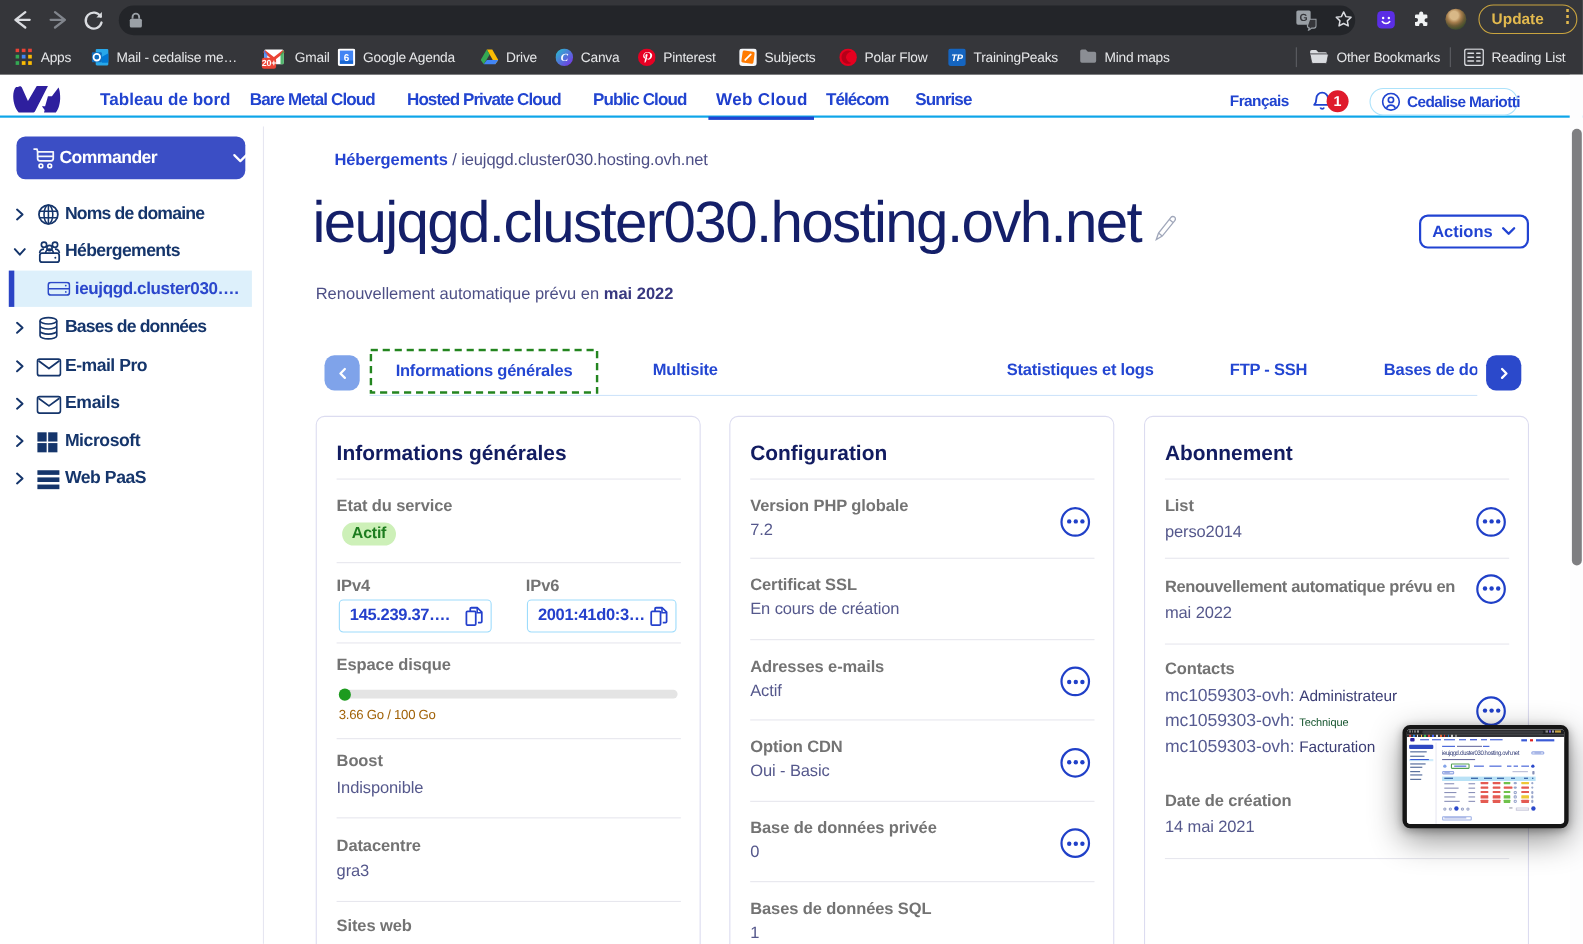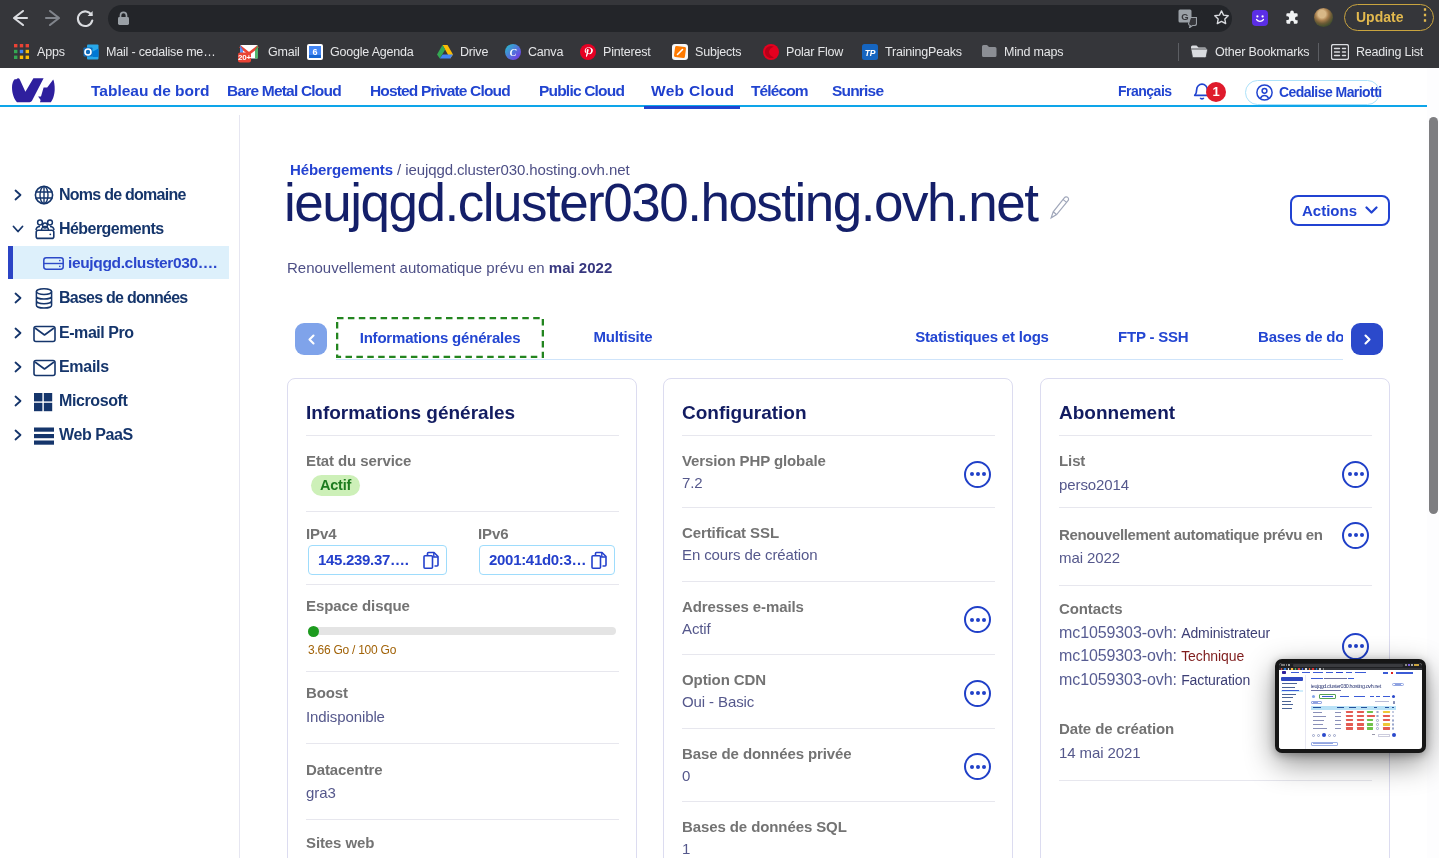--- a/index.html
+++ b/index.html
@@ -36,21 +36,21 @@
 .sitem { position:absolute; left:0; width:240px; height:30px; color:#15356b; font-weight:700;
   font-size:16px; letter-spacing:-0.2px; }
 .sitem .chev { position:absolute; left:12px; top:50%; margin-top:-6px; }
 .sitem .micon { position:absolute; left:33px; top:50%; margin-top:-11px; }
 .sitem .txt { position:absolute; left:59px; top:50%; transform:translateY(-50%); }
 #subitem { position:absolute; left:8px; top:131px; width:221px; height:33px; background:#ddf0fb; }
 #subbar { position:absolute; left:8px; top:131px; width:5px; height:33px; background:#2b44c5; }
 
 
 #main { position:absolute; left:240px; top:115px; width:1187px; height:743px; background:#fff; }
-#crumb { position:absolute; left:50px; top:22px; font-size:15px; color:#4d4f86; letter-spacing:-0.1px;margin-top:24px;}
+#crumb { position:absolute; left:64px; top:22px; font-size:15px; color:#4d4f86; letter-spacing:-0.1px;}
 #crumb b { color:#2443d1; font-weight:700; }
 #h1 { position:absolute; left:44px; top:57px; font-size:53px; color:#141f69; letter-spacing:-1.5px;
   white-space:nowrap; font-weight:400; }
 #actions { position:absolute; left:1050px; top:80px; width:100px; height:31px;
   border:2px solid #2143d2; border-radius:8px; color:#2143d2; font-weight:700; font-size:15px;
   display:flex; align-items:center; justify-content:center; gap:8px; }
 #renew { position:absolute; left:47px; top:144px; font-size:15px; color:#4d4f86; }
 #renew b { color:#37377f; }
 
 
@@ -228,20 +228,31 @@
       <circle cx="8.5" cy="8.5" r="7.6" fill="none" stroke="#2144d0" stroke-width="1.5"></circle>
       <circle cx="8.5" cy="6.8" r="2.4" fill="none" stroke="#2144d0" stroke-width="1.5"></circle>
       <path d="M4.6 14.1 a4.3 4.3 0 0 1 7.8 0" fill="none" stroke="#2144d0" stroke-width="1.5"></path>
     </svg>
   <div class="abs" style="left:1279px;top:12px;height:25px;line-height:25px;color:#2144d0;font-weight:700;font-size:14px;letter-spacing:-0.55px">Cedalise Mariotti</div>
 </div>
 
 <div id="sidebar">
   <div id="subitem"></div>
   <div id="subbar"></div>
+  <div id="cmdbtn">
+    <svg class="abs" style="left:14px;top:9px" width="23" height="22" viewBox="0 0 23 22">
+        <path d="M2 2.5 h2.6 l0.6 2.5 M5.2 5 h14.2 v6.2 a2 2 0 0 1 -2 2 H7.2 a2 2 0 0 1 -2 -2 Z M5.2 9.2 h14.2" fill="none" stroke="#fff" stroke-width="1.6" stroke-linejoin="round" stroke-linecap="round" opacity="0.95"></path>
+        <circle cx="8.2" cy="17.8" r="1.7" fill="none" stroke="#fff" stroke-width="1.5"></circle>
+        <circle cx="16.2" cy="17.8" r="1.7" fill="none" stroke="#fff" stroke-width="1.5"></circle>
+      </svg>
+    <span class="abs" style="left:39px;top:0;height:39px;line-height:39px;letter-spacing:-0.5px">Commander</span>
+    <svg class="abs" style="left:196px;top:15px" width="15" height="10" viewBox="0 0 15 10">
+        <path d="M2 2 L7.5 7.5 L13 2" stroke="#fff" stroke-width="2" fill="none" stroke-linecap="round" stroke-linejoin="round"></path>
+      </svg>
+  </div>
   <div class="sitem" style="top:65px">
     <svg class="chev" width="12" height="12" viewBox="0 0 12 12">
         <path d="M3.5 1.5 L8.5 6 L3.5 10.5" stroke="#15356b" stroke-width="1.8" fill="none" stroke-linecap="round" stroke-linejoin="round"></path>
       </svg>
     <svg class="micon" width="22" height="22" viewBox="0 0 22 22">
         <circle cx="11" cy="11" r="8.6" fill="none" stroke="#15356b" stroke-width="1.6"></circle>
         <ellipse cx="11" cy="11" rx="4" ry="8.6" fill="none" stroke="#15356b" stroke-width="1.4"></ellipse>
         <path d="M2.6 8 h16.8 M2.6 14 h16.8" stroke="#15356b" stroke-width="1.4" fill="none"></path>
         <path d="M11 2.4 v17.2" stroke="#15356b" stroke-width="1.4"></path>
       </svg>
@@ -450,21 +461,21 @@
     <div class="clabel" style="top:154.5px;letter-spacing:-0.35px">Renouvellement automatique prévu en</div>
     <div class="cvalue" style="top:178px">mai 2022</div>
     <div class="dots" style="left:301px;top:142.5px">
         <i></i>
         <i></i>
         <i></i>
       </div>
     <div class="chr" style="top:206px"></div>
     <div class="clabel" style="top:229px">Contacts</div>
     <div class="cvalue" style="top:253.6px;font-size:16px;color:#575c92">mc1059303-ovh: <span style="font-size:14px;color:#3c3e75">Administrateur</span></div>
-    <div class="cvalue" style="top:277.4px;font-size:16px;color:#575c92">mc1059303-ovh: <span style="font-size:14px;color:#7f1d1d">Technique</span></div>
+    <div class="cvalue" style="top:277.4px;font-size:16px;color:#575c92">mc1059303-ovh: <span style="font-size:10px;color:#14532d">Technique</span></div>
     <div class="cvalue" style="top:301px;font-size:16px;color:#575c92">mc1059303-ovh: <span style="font-size:14px;color:#3c3e75">Facturation</span></div>
     <div class="dots" style="left:301px;top:253.5px">
         <i></i>
         <i></i>
         <i></i>
       </div>
     <div class="clabel" style="top:349px">Date de création</div>
     <div class="cvalue" style="top:373px">14 mai 2021</div>
     <div class="chr" style="top:400.5px"></div>
   </div>

